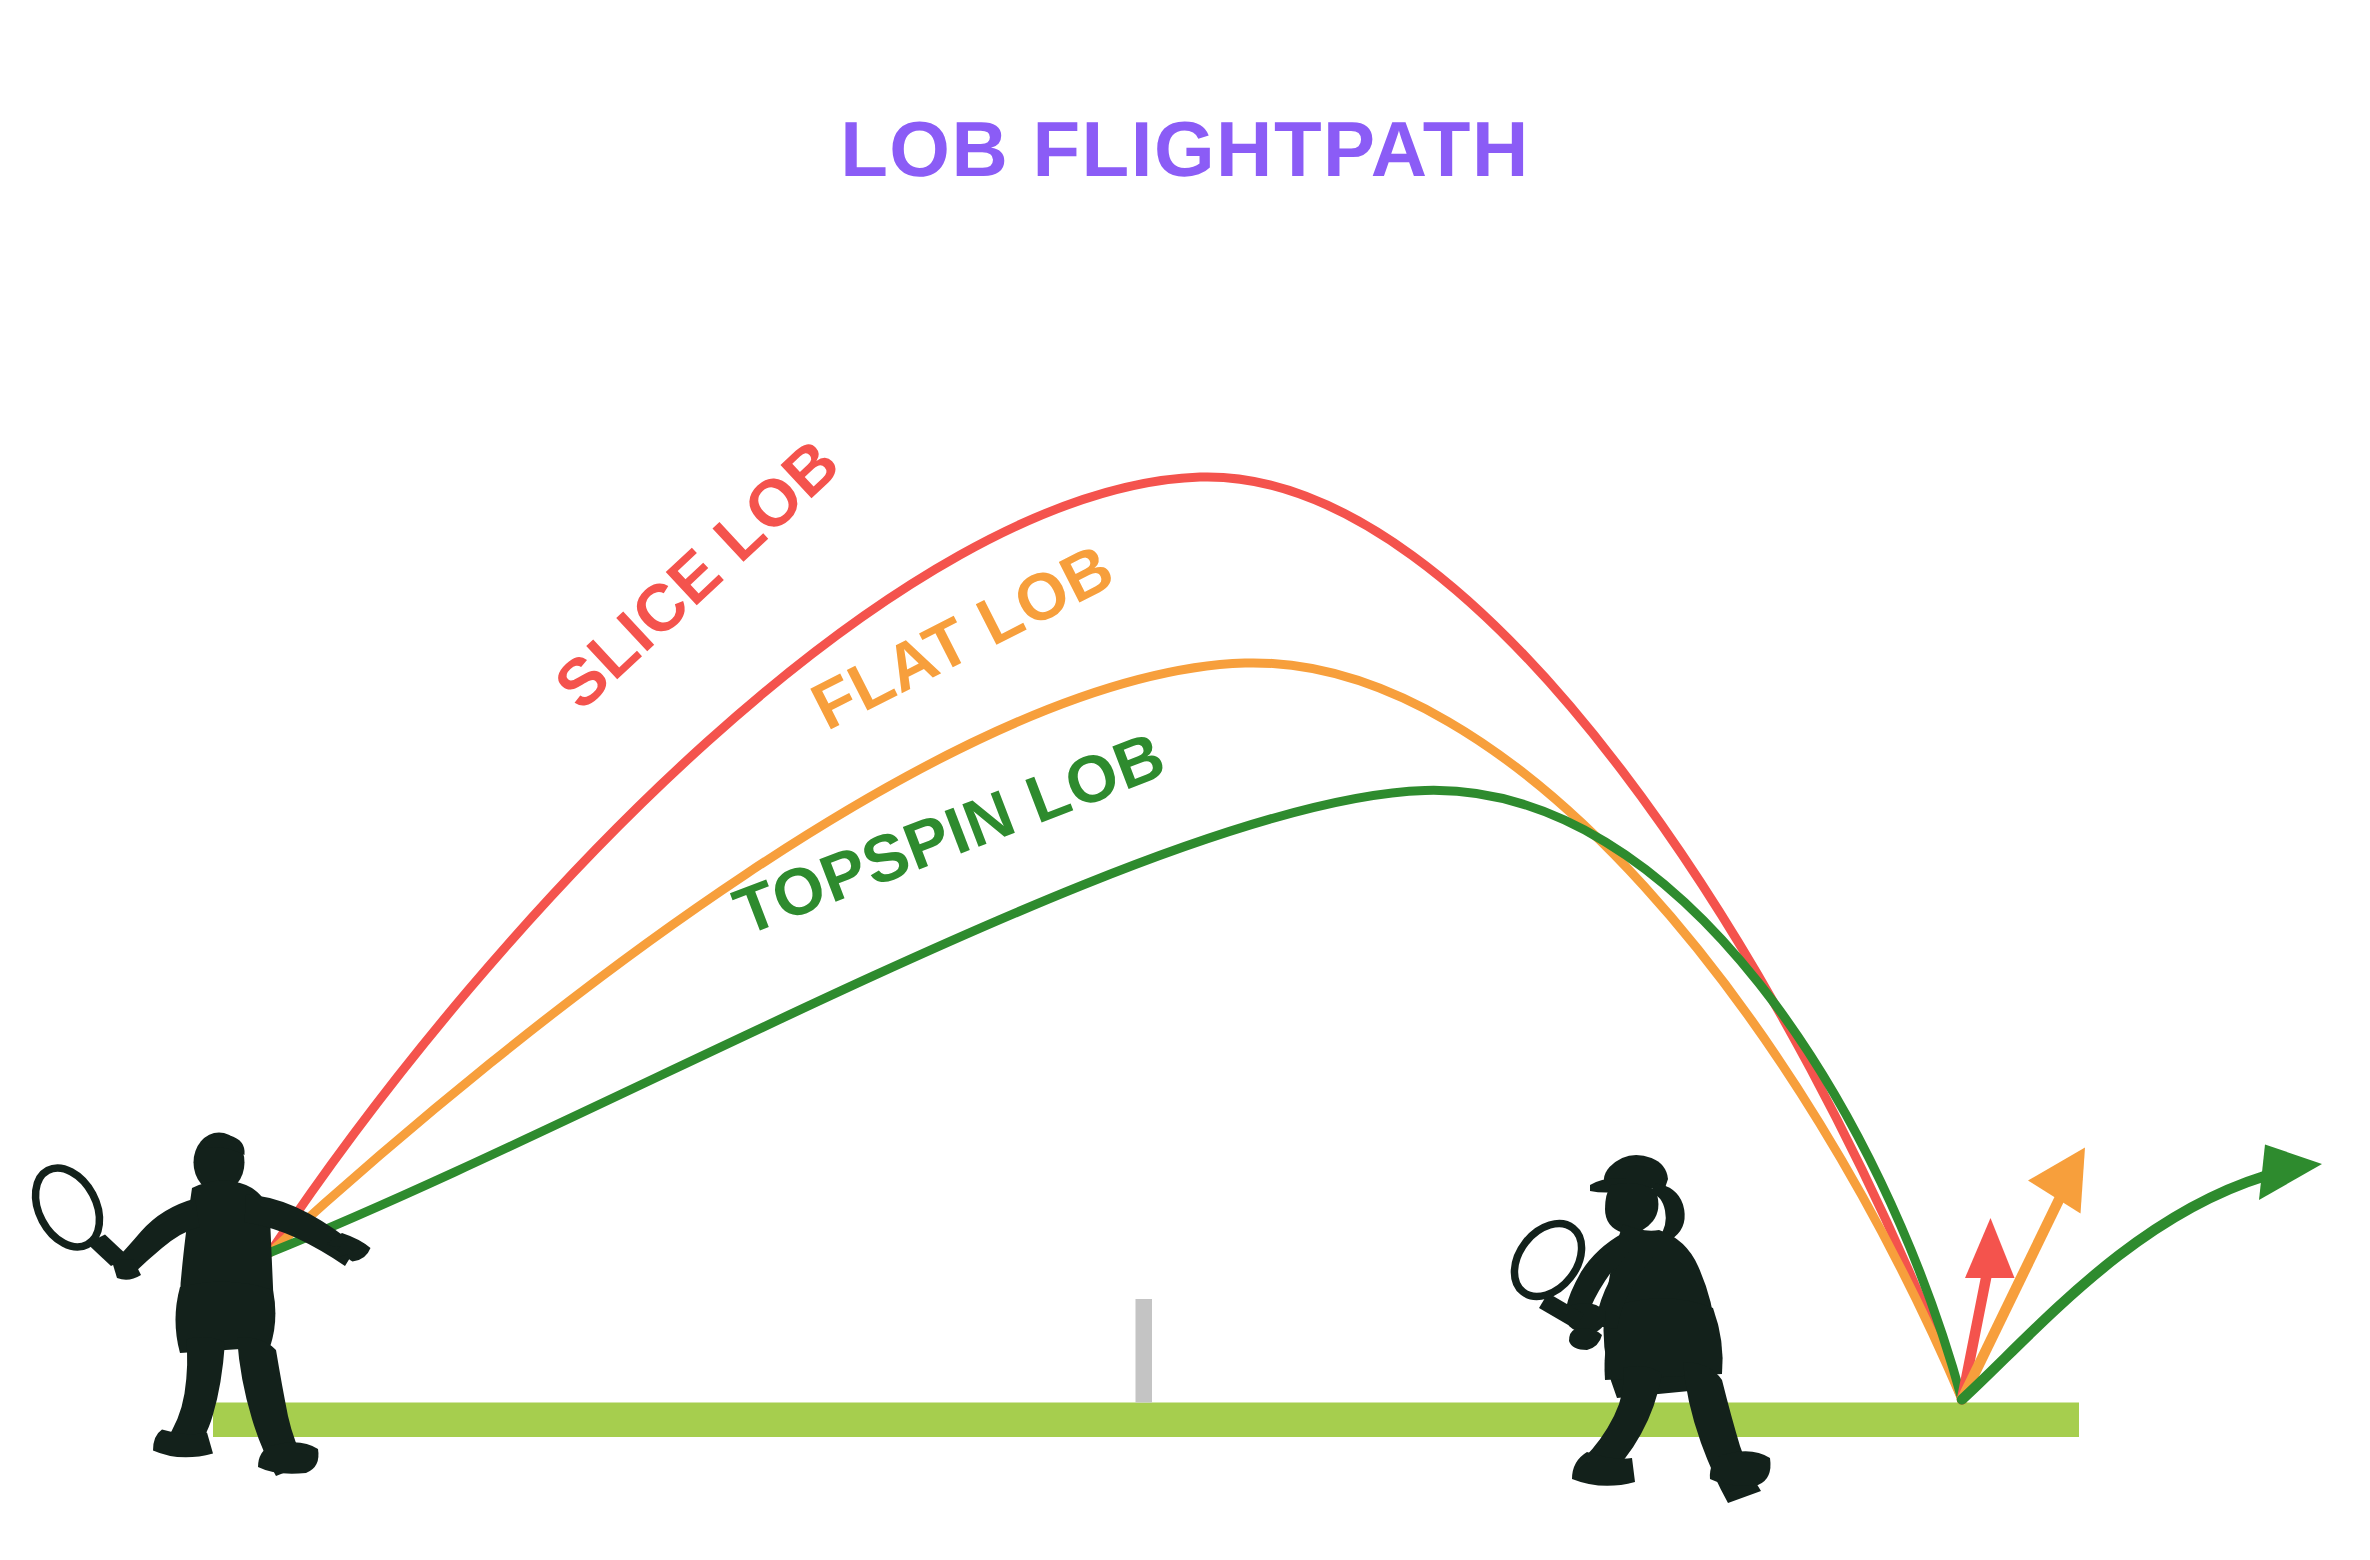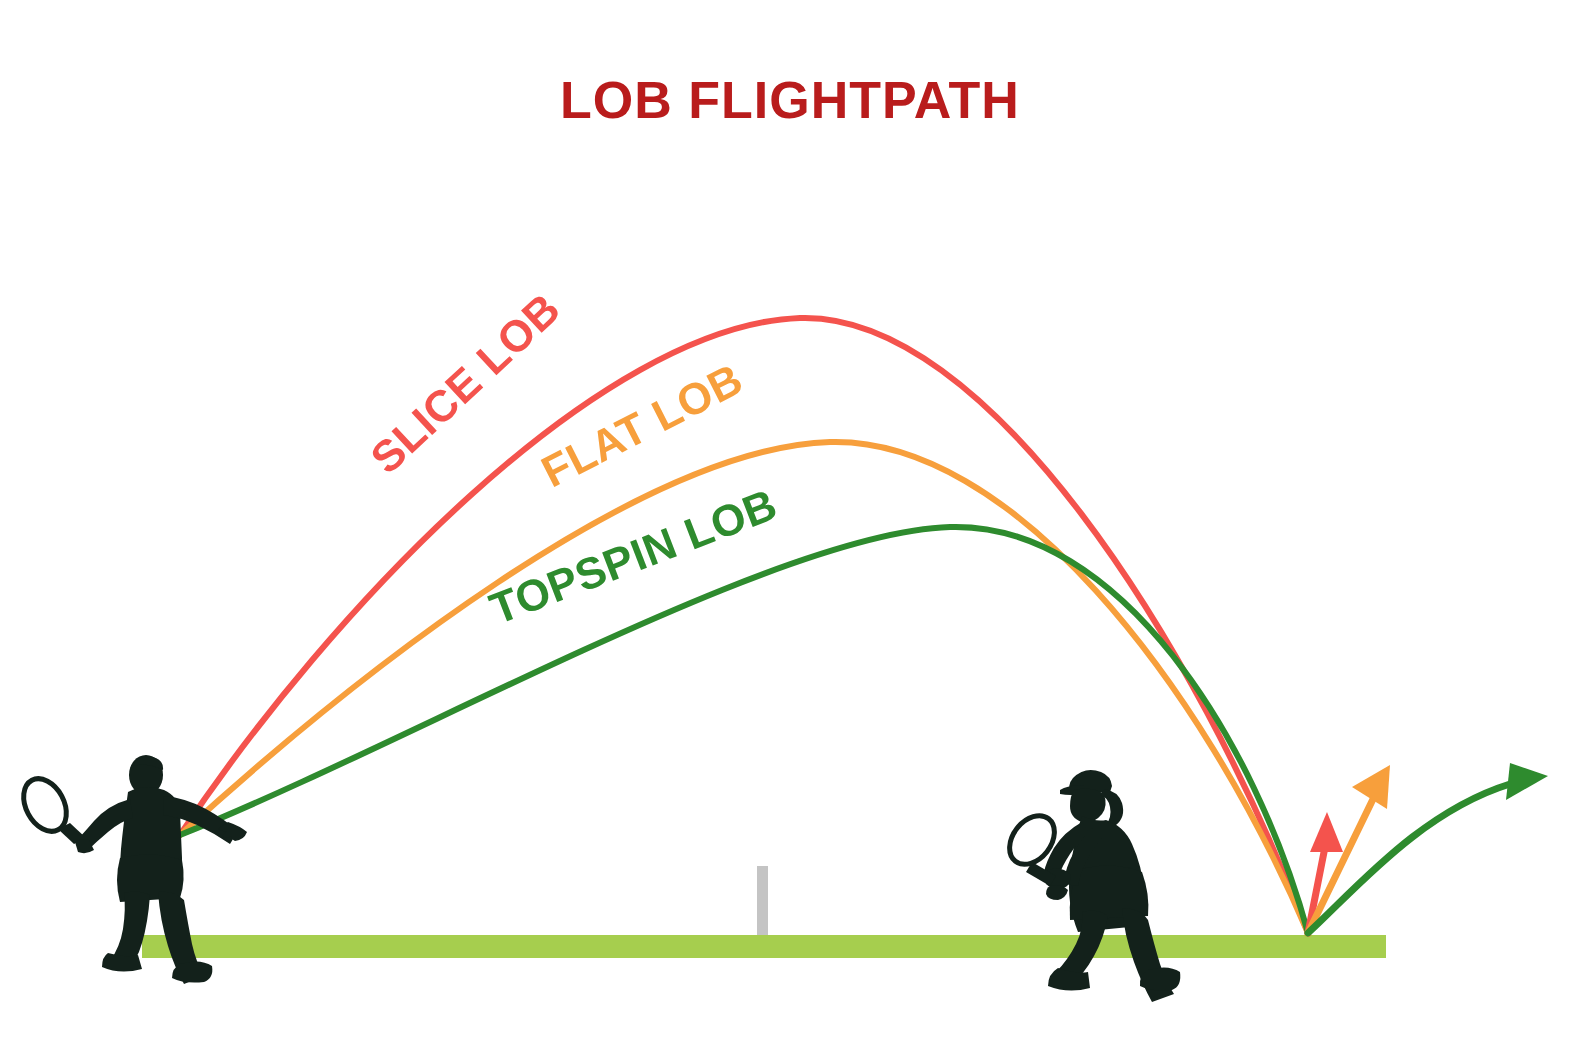--- a/index.html
+++ b/index.html
@@ -63,21 +63,21 @@
     top: 586px;
     color: #2e8b2e;
     transform: rotate(-21deg);
   }
 </style>
 </head>
 <body>
 
 <div id="stage">
 
-  <div class="title" style="color: #b91c1c;">LOB FLIGHTPATH</div>
+  <div class="title" style="color: #8b5cf6;">LOB FLIGHTPATH</div>
 
   <svg id="diagram-svg" viewBox="0 0 1580 1040">
 
     <rect x="142" y="935" width="1244" height="23" fill="#a6ce4e"></rect>
 
     <rect x="757" y="866" width="11" height="69" fill="#c4c4c4"></rect>
 
     <path d="M 180 835 C 330 610, 600 325, 800 318 C 985 312, 1195 640, 1308 933" fill="none" stroke="#f4534d" stroke-width="6" stroke-linecap="round"></path>
 
     <path d="M 180 835 C 350 680, 640 448, 830 442 C 1010 437, 1200 680, 1308 933" fill="none" stroke="#f79f3c" stroke-width="6" stroke-linecap="round"></path>

